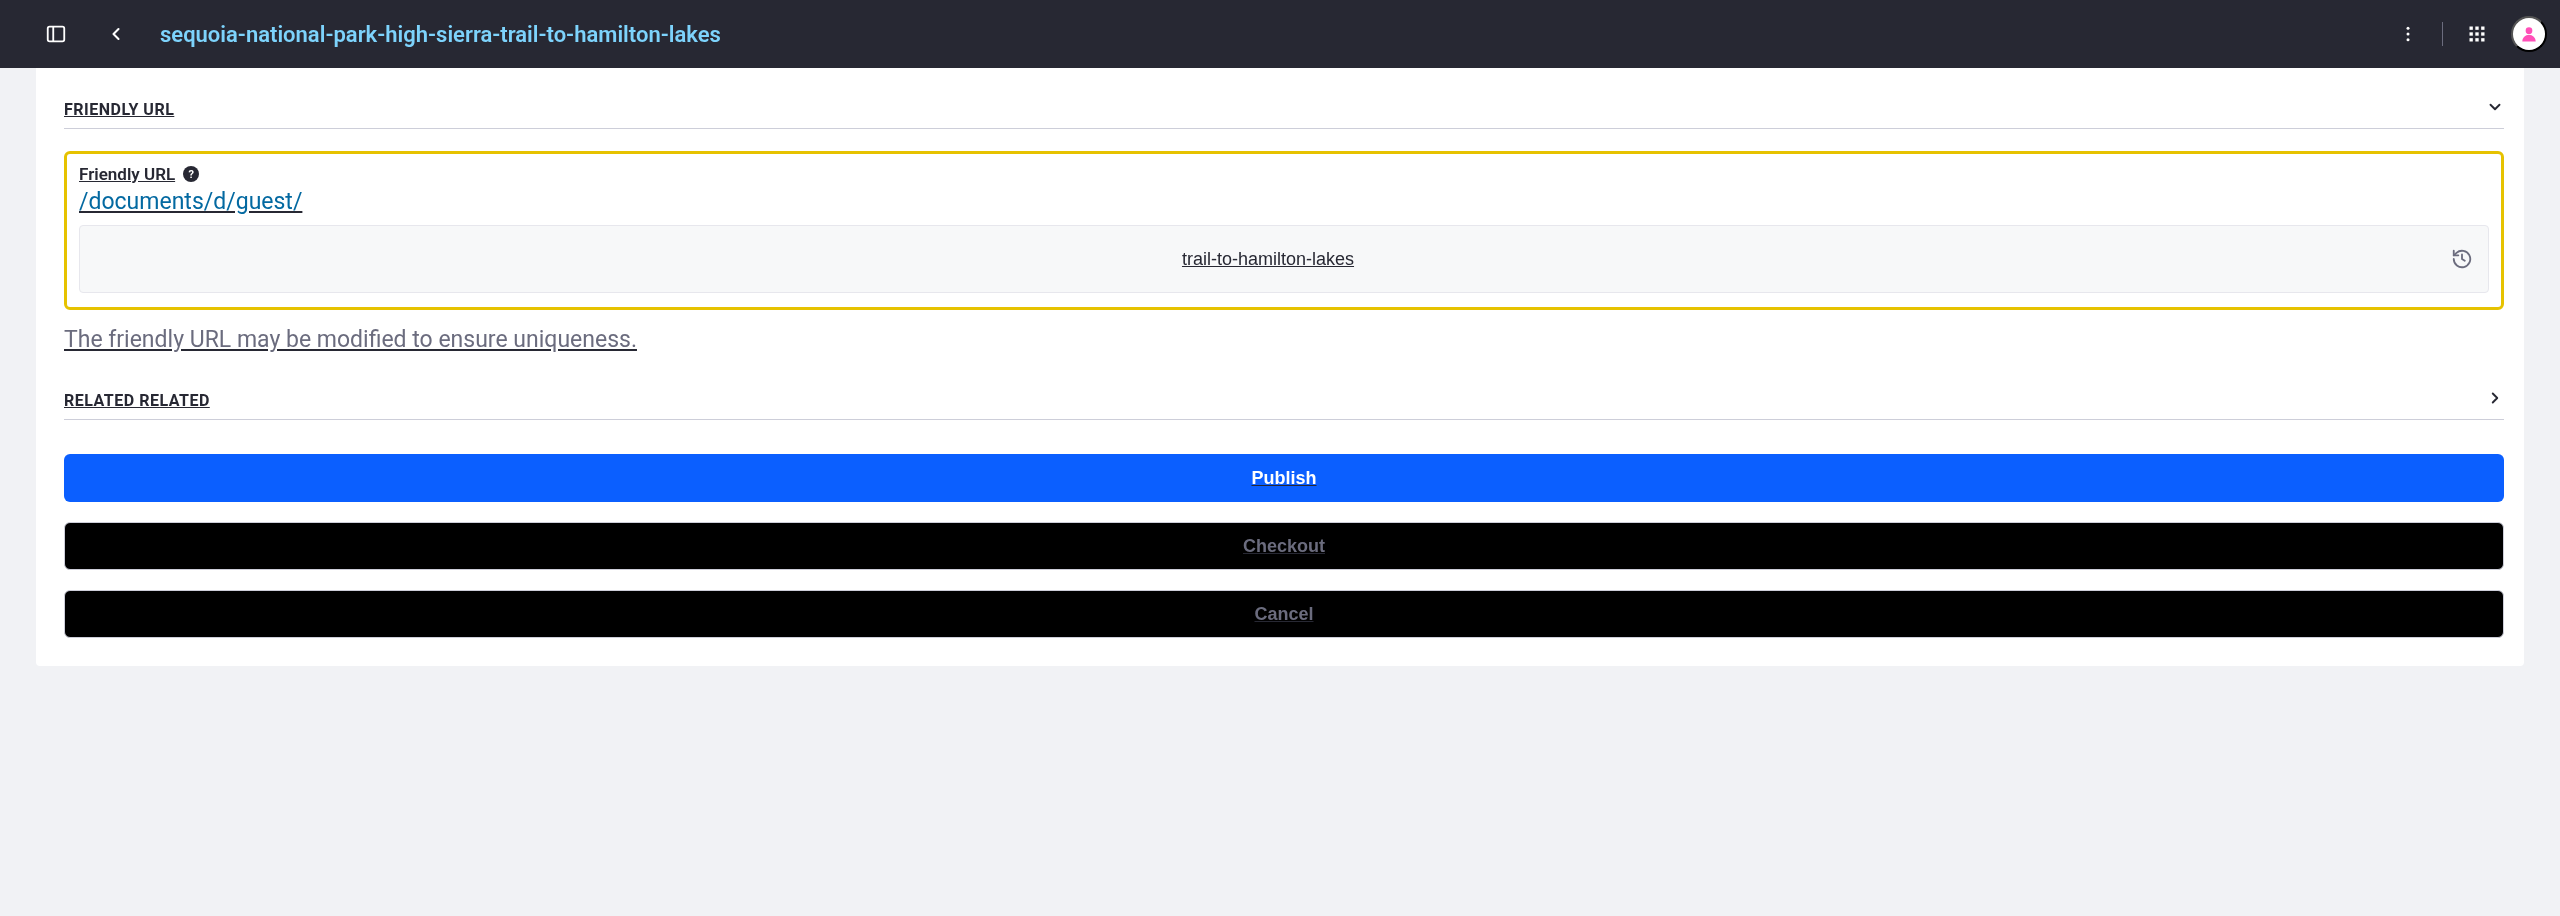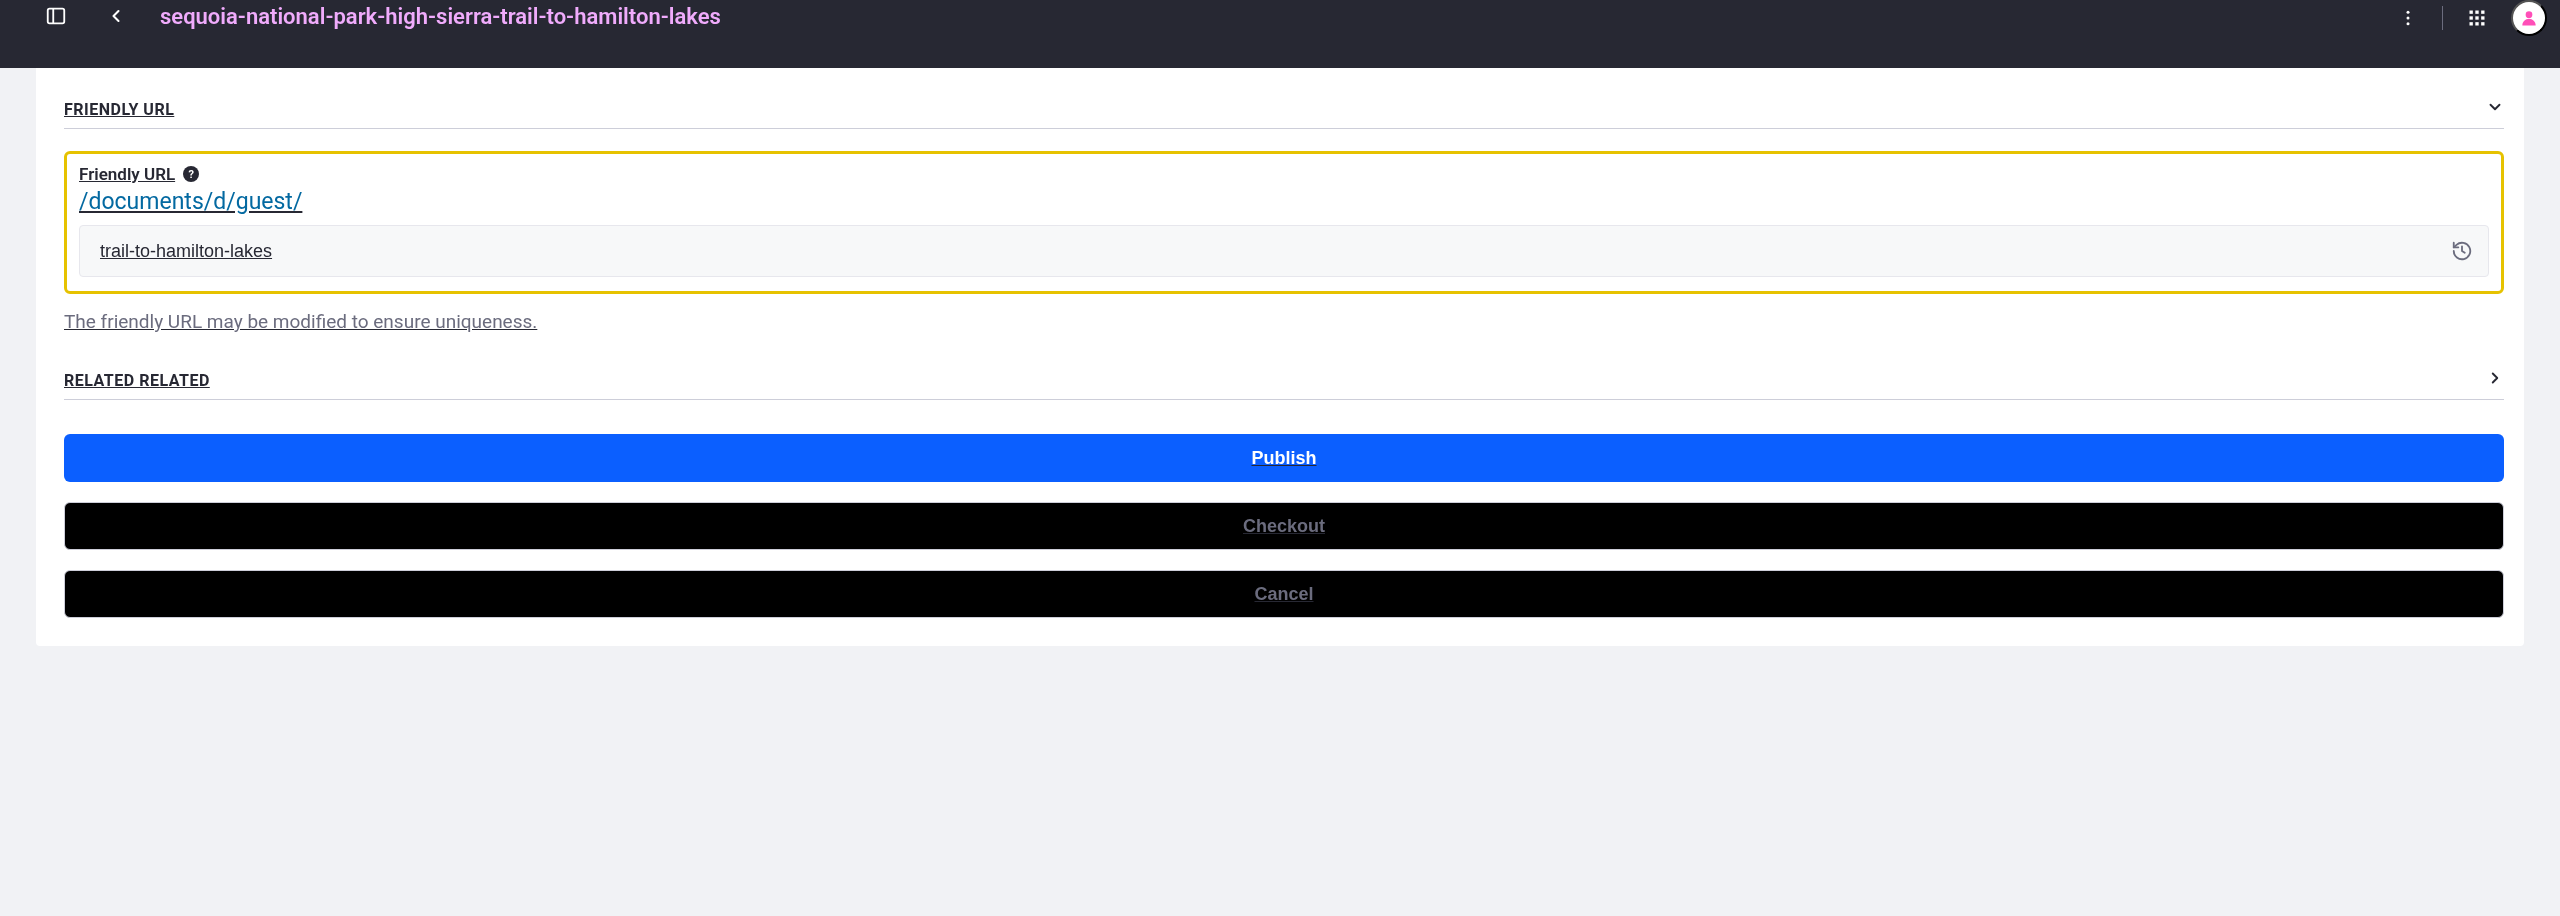--- a/index.html
+++ b/index.html
@@ -6,24 +6,24 @@
   html, body { width: 100%; height: 100%; }
   body {
     font-family: -apple-system, BlinkMacSystemFont, "Segoe UI", Roboto, "Helvetica Neue", Arial, sans-serif;
     background: #f1f2f5;
     color: #272833;
   }
 
   
   .topbar {
     background: #272833;
-    color: #f0abfc;
+    color: #7dd3fc;
     height: 68px;
     display: flex;
-    align-items: flex-start;
+    align-items: center;
     padding: 0 13px 0 40px;
   }
   .topbar-left {
     display: flex;
     align-items: center;
     gap: 28px;
     flex: 1;
     min-width: 0;
   }
   .topbar-title {
@@ -130,44 +130,45 @@
     color: #0369a1;
     margin-bottom: 10px;
   }
   .input-wrap {
     position: relative;
     display: flex;
     align-items: center;
   }
   .url-input {
     width: 100%;
-    height: 52px;
+    height: 68px;
     border: 1px solid #e7e7ed;
     background: #f7f8f9;
     border-radius: 4px;
     padding: 0 52px 0 20px;
     font-size: 18px;
     color: #272833;
     outline: none;
+    text-align: center;
   }
   .history-btn {
     position: absolute;
     right: 10px;
     top: 50%;
     transform: translateY(-50%);
     background: none;
     border: none;
     cursor: pointer;
     color: #6b6c7e;
     padding: 6px;
     display: inline-flex;
   }
 
   .help-text {
-    font-size: 19px;
+    font-size: 23px;
     color: #6b6c7e;
     margin-bottom: 36px;
   }
 
   
   .section-header.collapsed {
     margin-bottom: 34px;
   }
 
   

